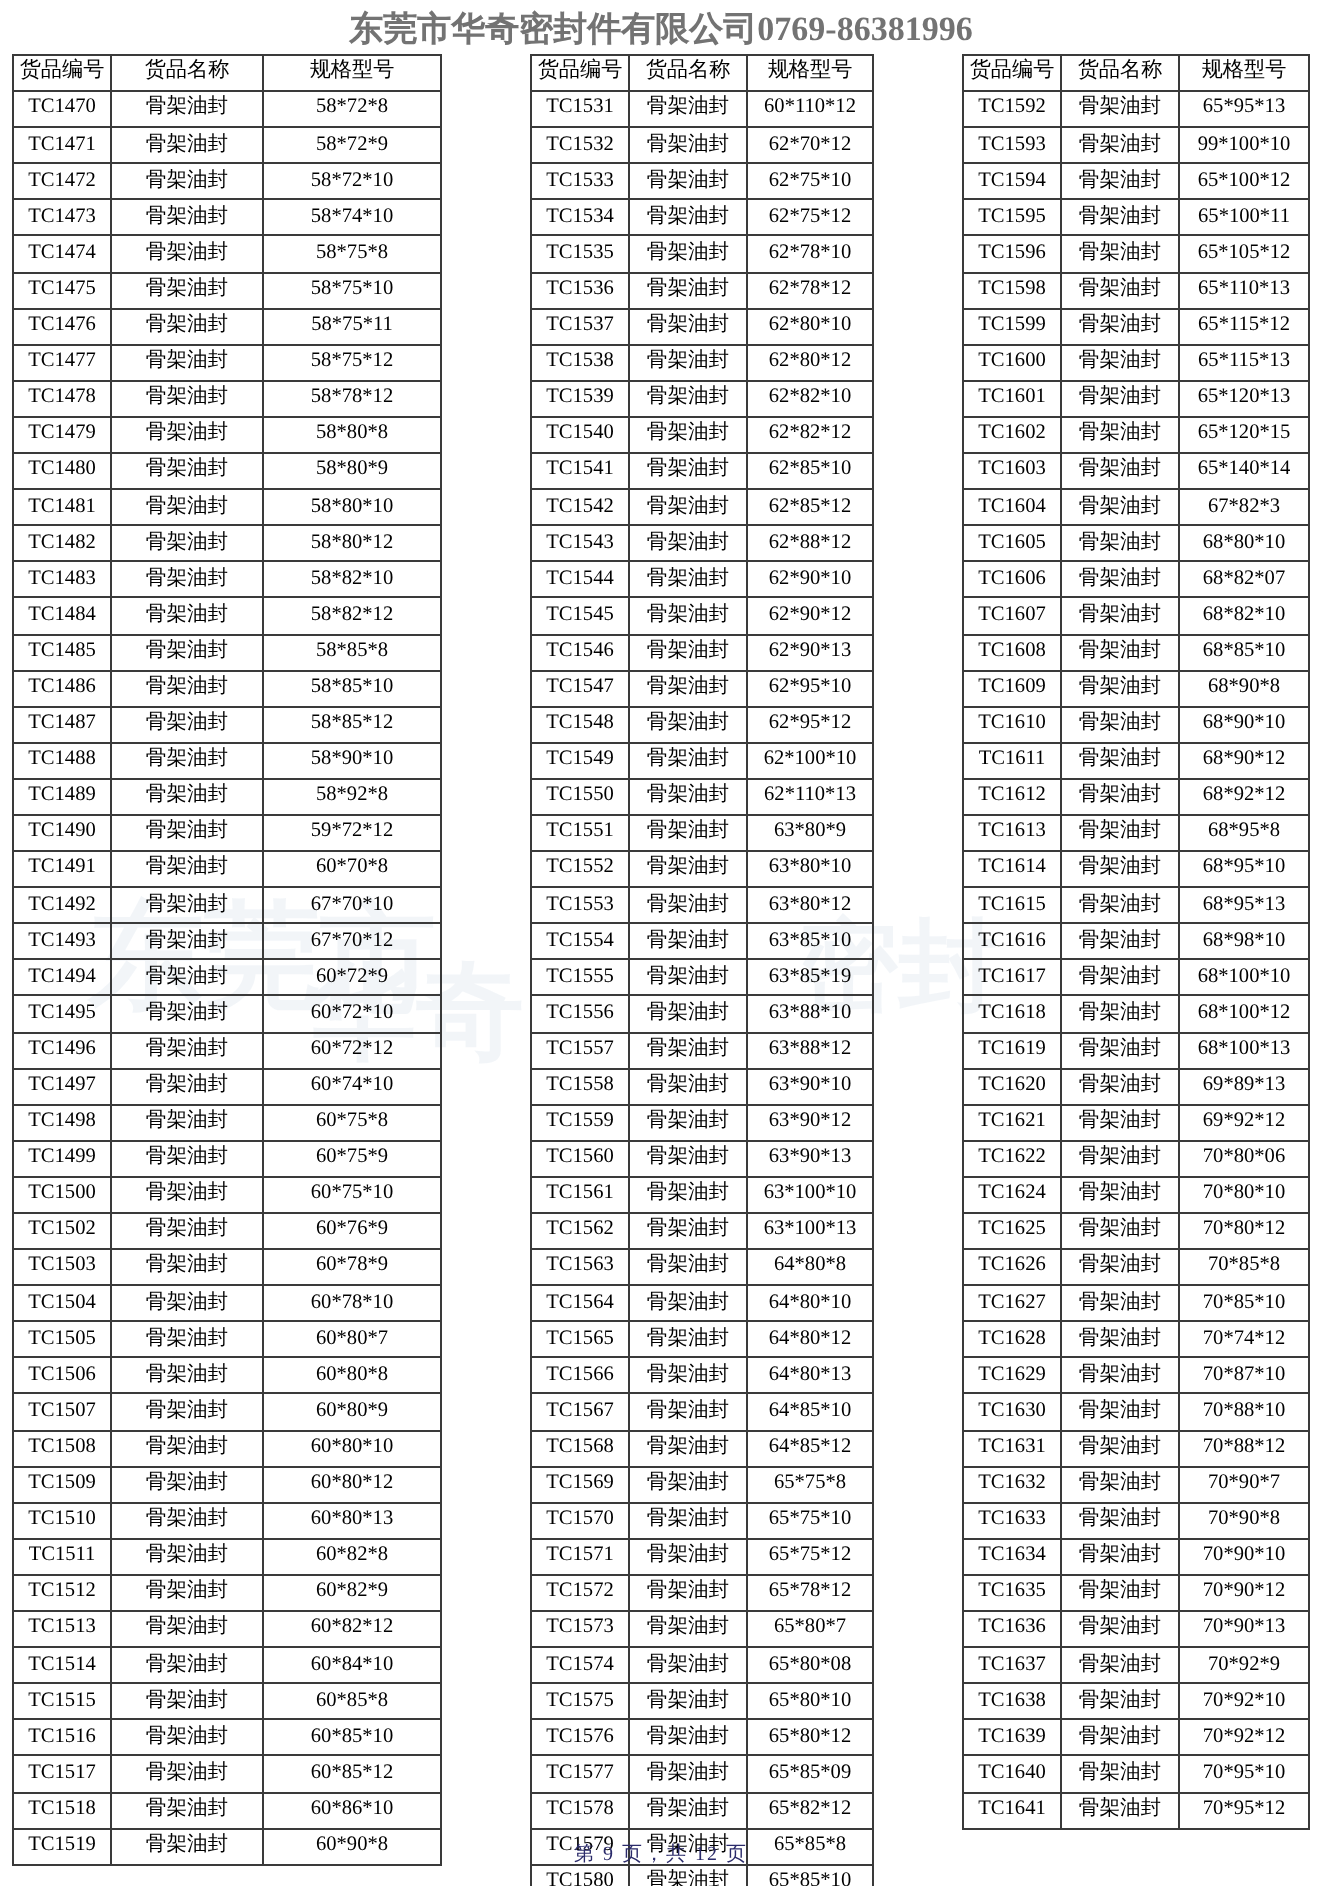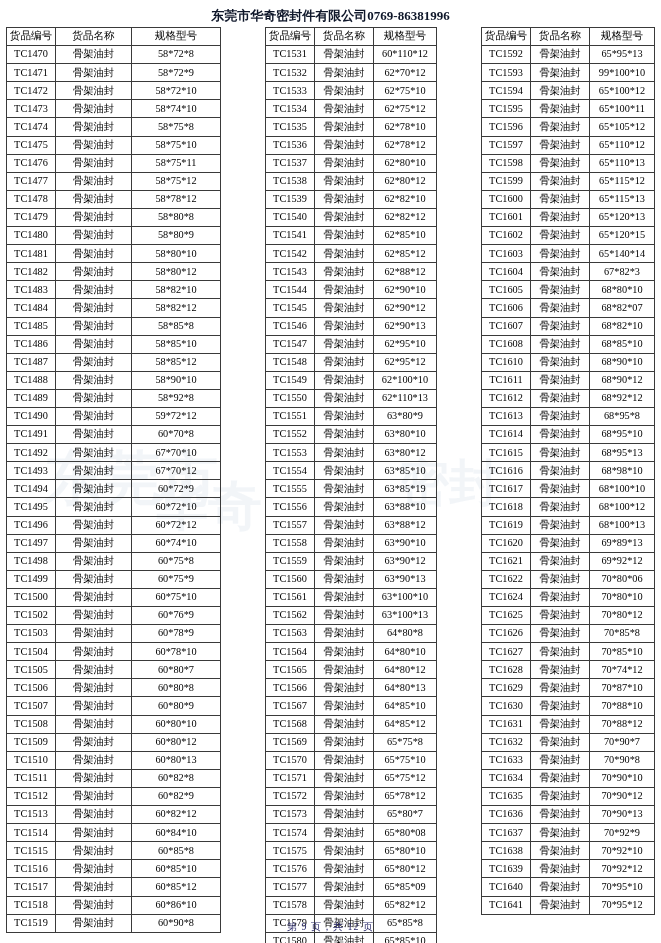--- a/index.html
+++ b/index.html
@@ -23,22 +23,22 @@
   .title-bar {
     position: absolute;
     top: 4px;
     left: 0;
     width: 661px;
     text-align: center;
     height: 22px;
     line-height: 22px;
   }
   .title-text {
-    color: #0f172a;
-    font-size: 13px;
+    color: #737373;
+    font-size: 17px;
     font-weight: bold;
     font-family: "Liberation Serif", "DejaVu Serif", serif;
     letter-spacing: 0px;
     white-space: nowrap;
   }
   .tables-wrap {
     position: absolute;
     top: 27px;
     left: 6px;
     width: 649px;
@@ -679,25 +679,20 @@
             <td class="col-code">TC1595</td>
             <td class="col-name">骨架油封</td>
             <td class="col-spec">65*100*11</td>
           </tr>
           <tr>
             <td class="col-code">TC1596</td>
             <td class="col-name">骨架油封</td>
             <td class="col-spec">65*105*12</td>
           </tr>
           <tr>
-            <td class="col-code">TC1597</td>
-            <td class="col-name">骨架油封</td>
-            <td class="col-spec">65*110*12</td>
-          </tr>
-          <tr>
             <td class="col-code">TC1598</td>
             <td class="col-name">骨架油封</td>
             <td class="col-spec">65*110*13</td>
           </tr>
           <tr>
             <td class="col-code">TC1599</td>
             <td class="col-name">骨架油封</td>
             <td class="col-spec">65*115*12</td>
           </tr>
           <tr>
@@ -737,20 +732,25 @@
           </tr>
           <tr>
             <td class="col-code">TC1607</td>
             <td class="col-name">骨架油封</td>
             <td class="col-spec">68*82*10</td>
           </tr>
           <tr>
             <td class="col-code">TC1608</td>
             <td class="col-name">骨架油封</td>
             <td class="col-spec">68*85*10</td>
+          </tr>
+          <tr>
+            <td class="col-code">TC1609</td>
+            <td class="col-name">骨架油封</td>
+            <td class="col-spec">68*90*8</td>
           </tr>
           <tr>
             <td class="col-code">TC1610</td>
             <td class="col-name">骨架油封</td>
             <td class="col-spec">68*90*10</td>
           </tr>
           <tr>
             <td class="col-code">TC1611</td>
             <td class="col-name">骨架油封</td>
             <td class="col-spec">68*90*12</td>

